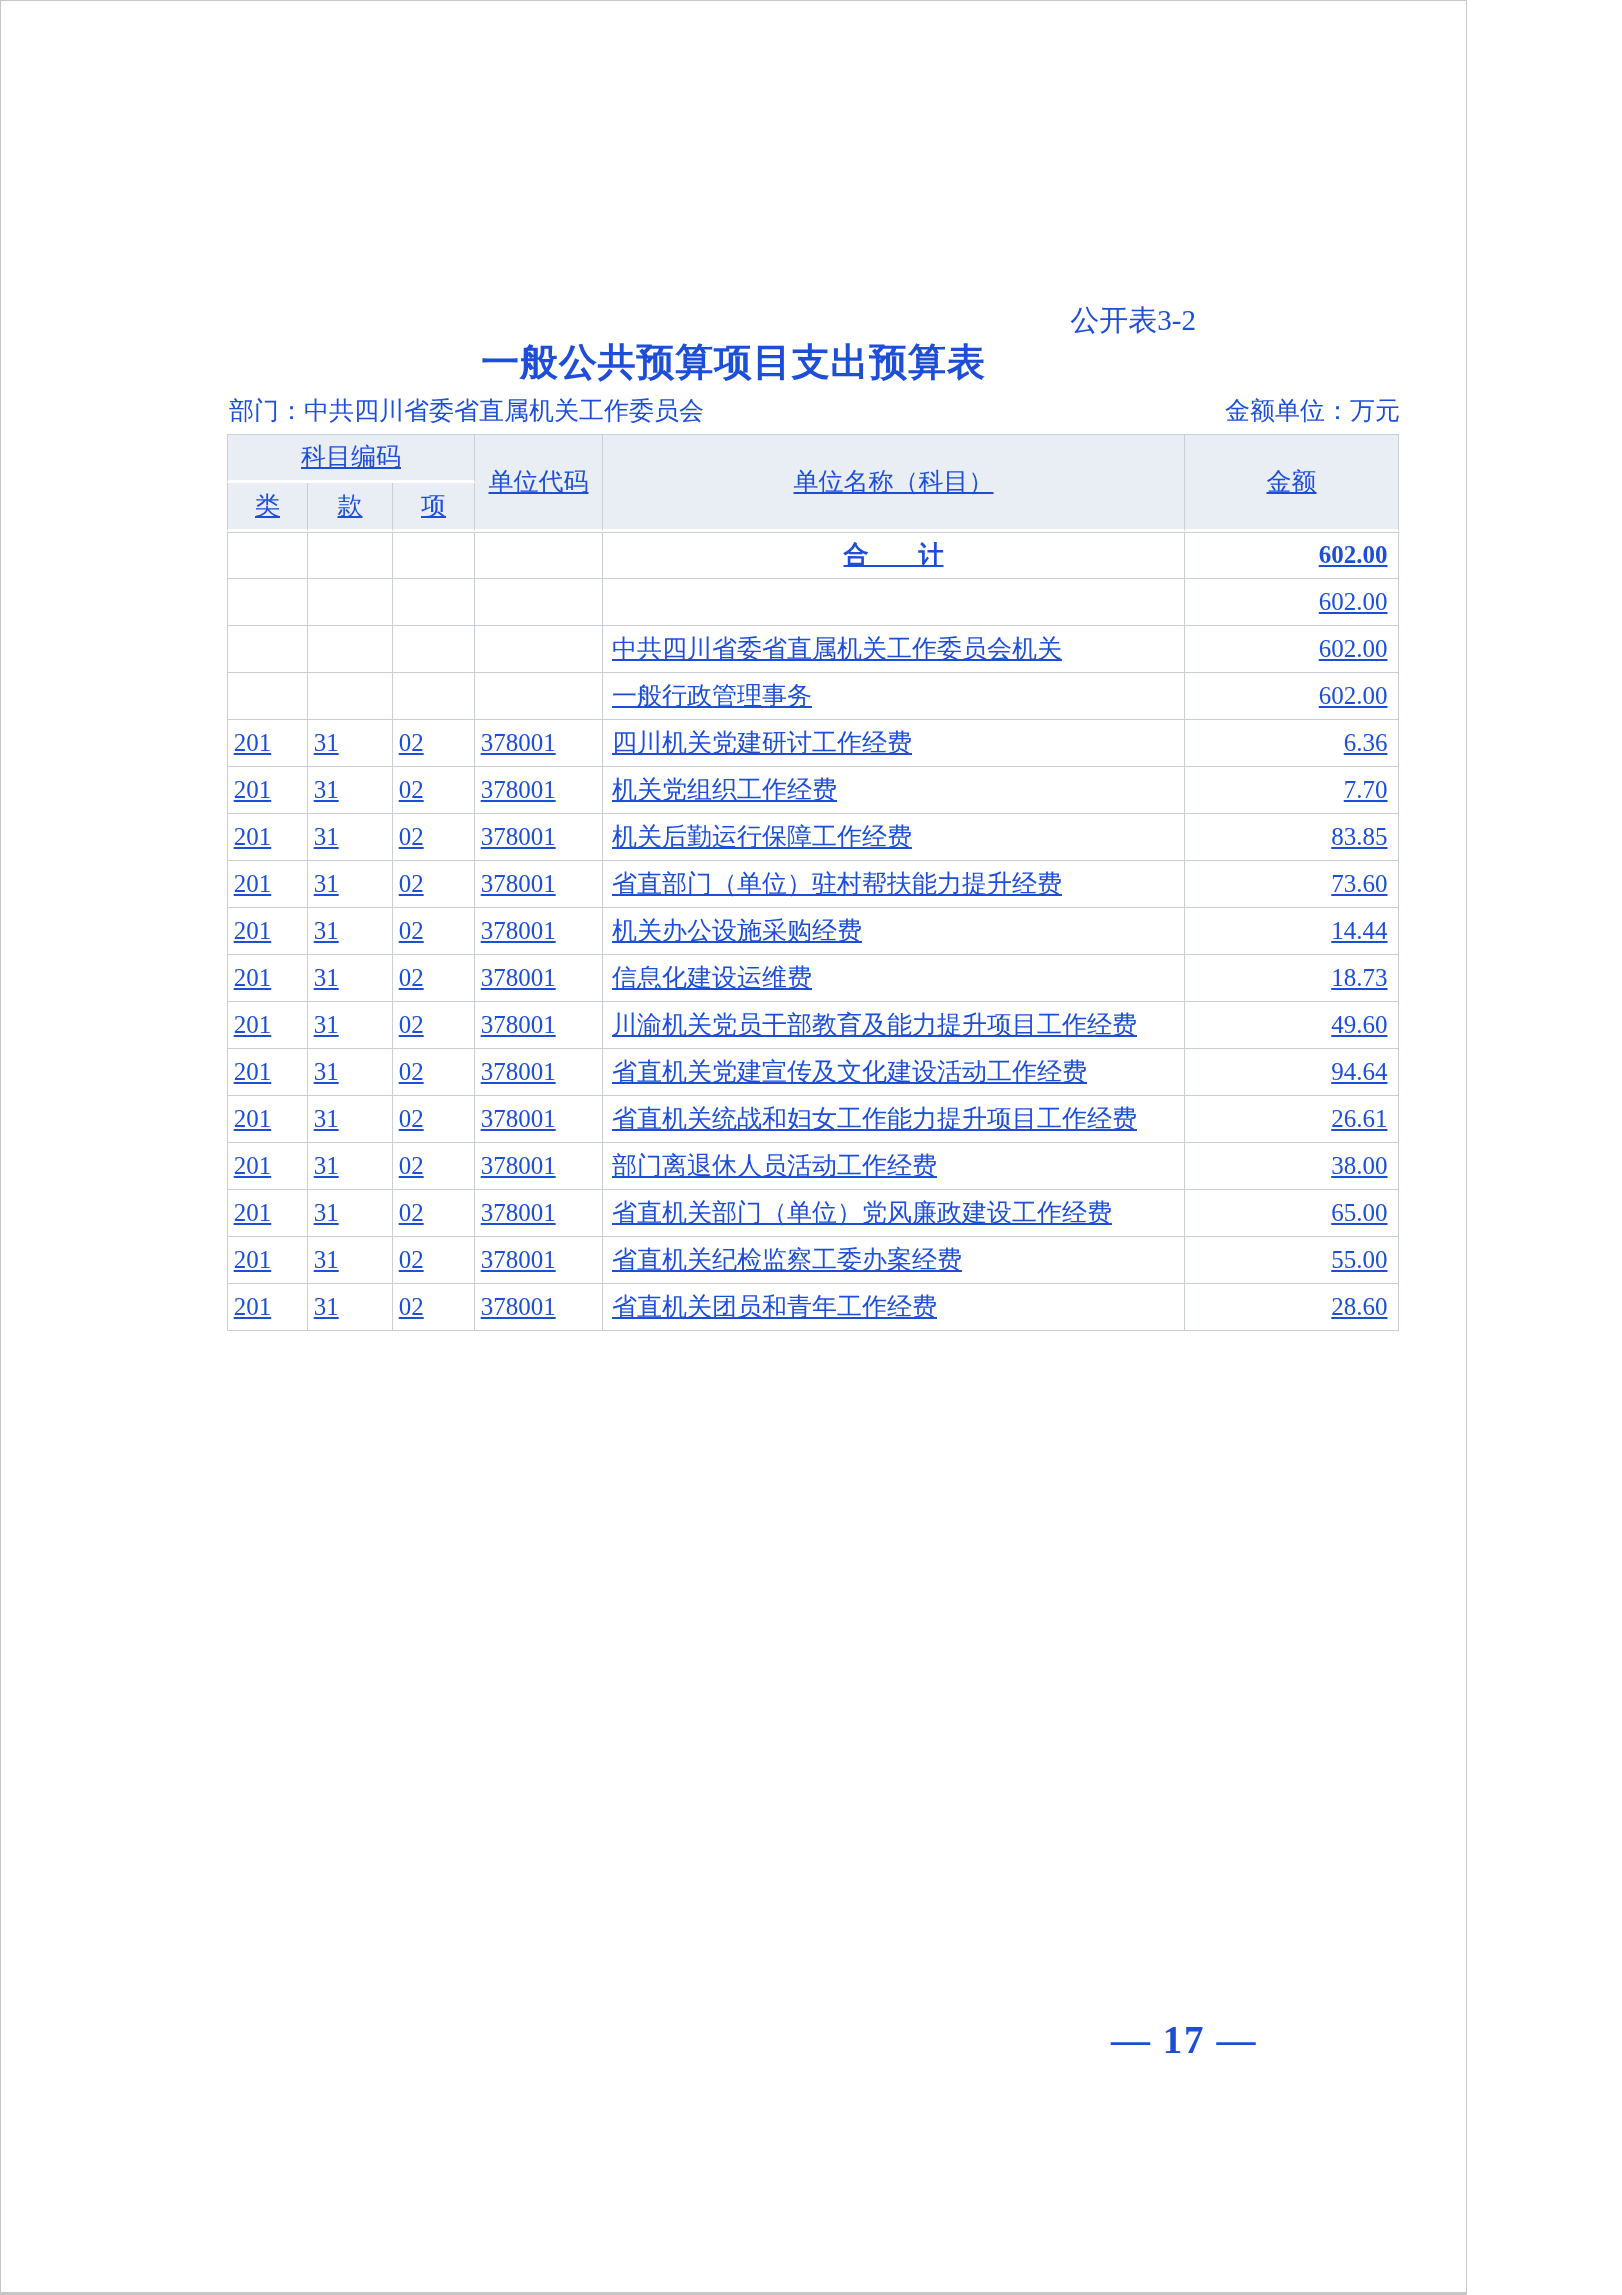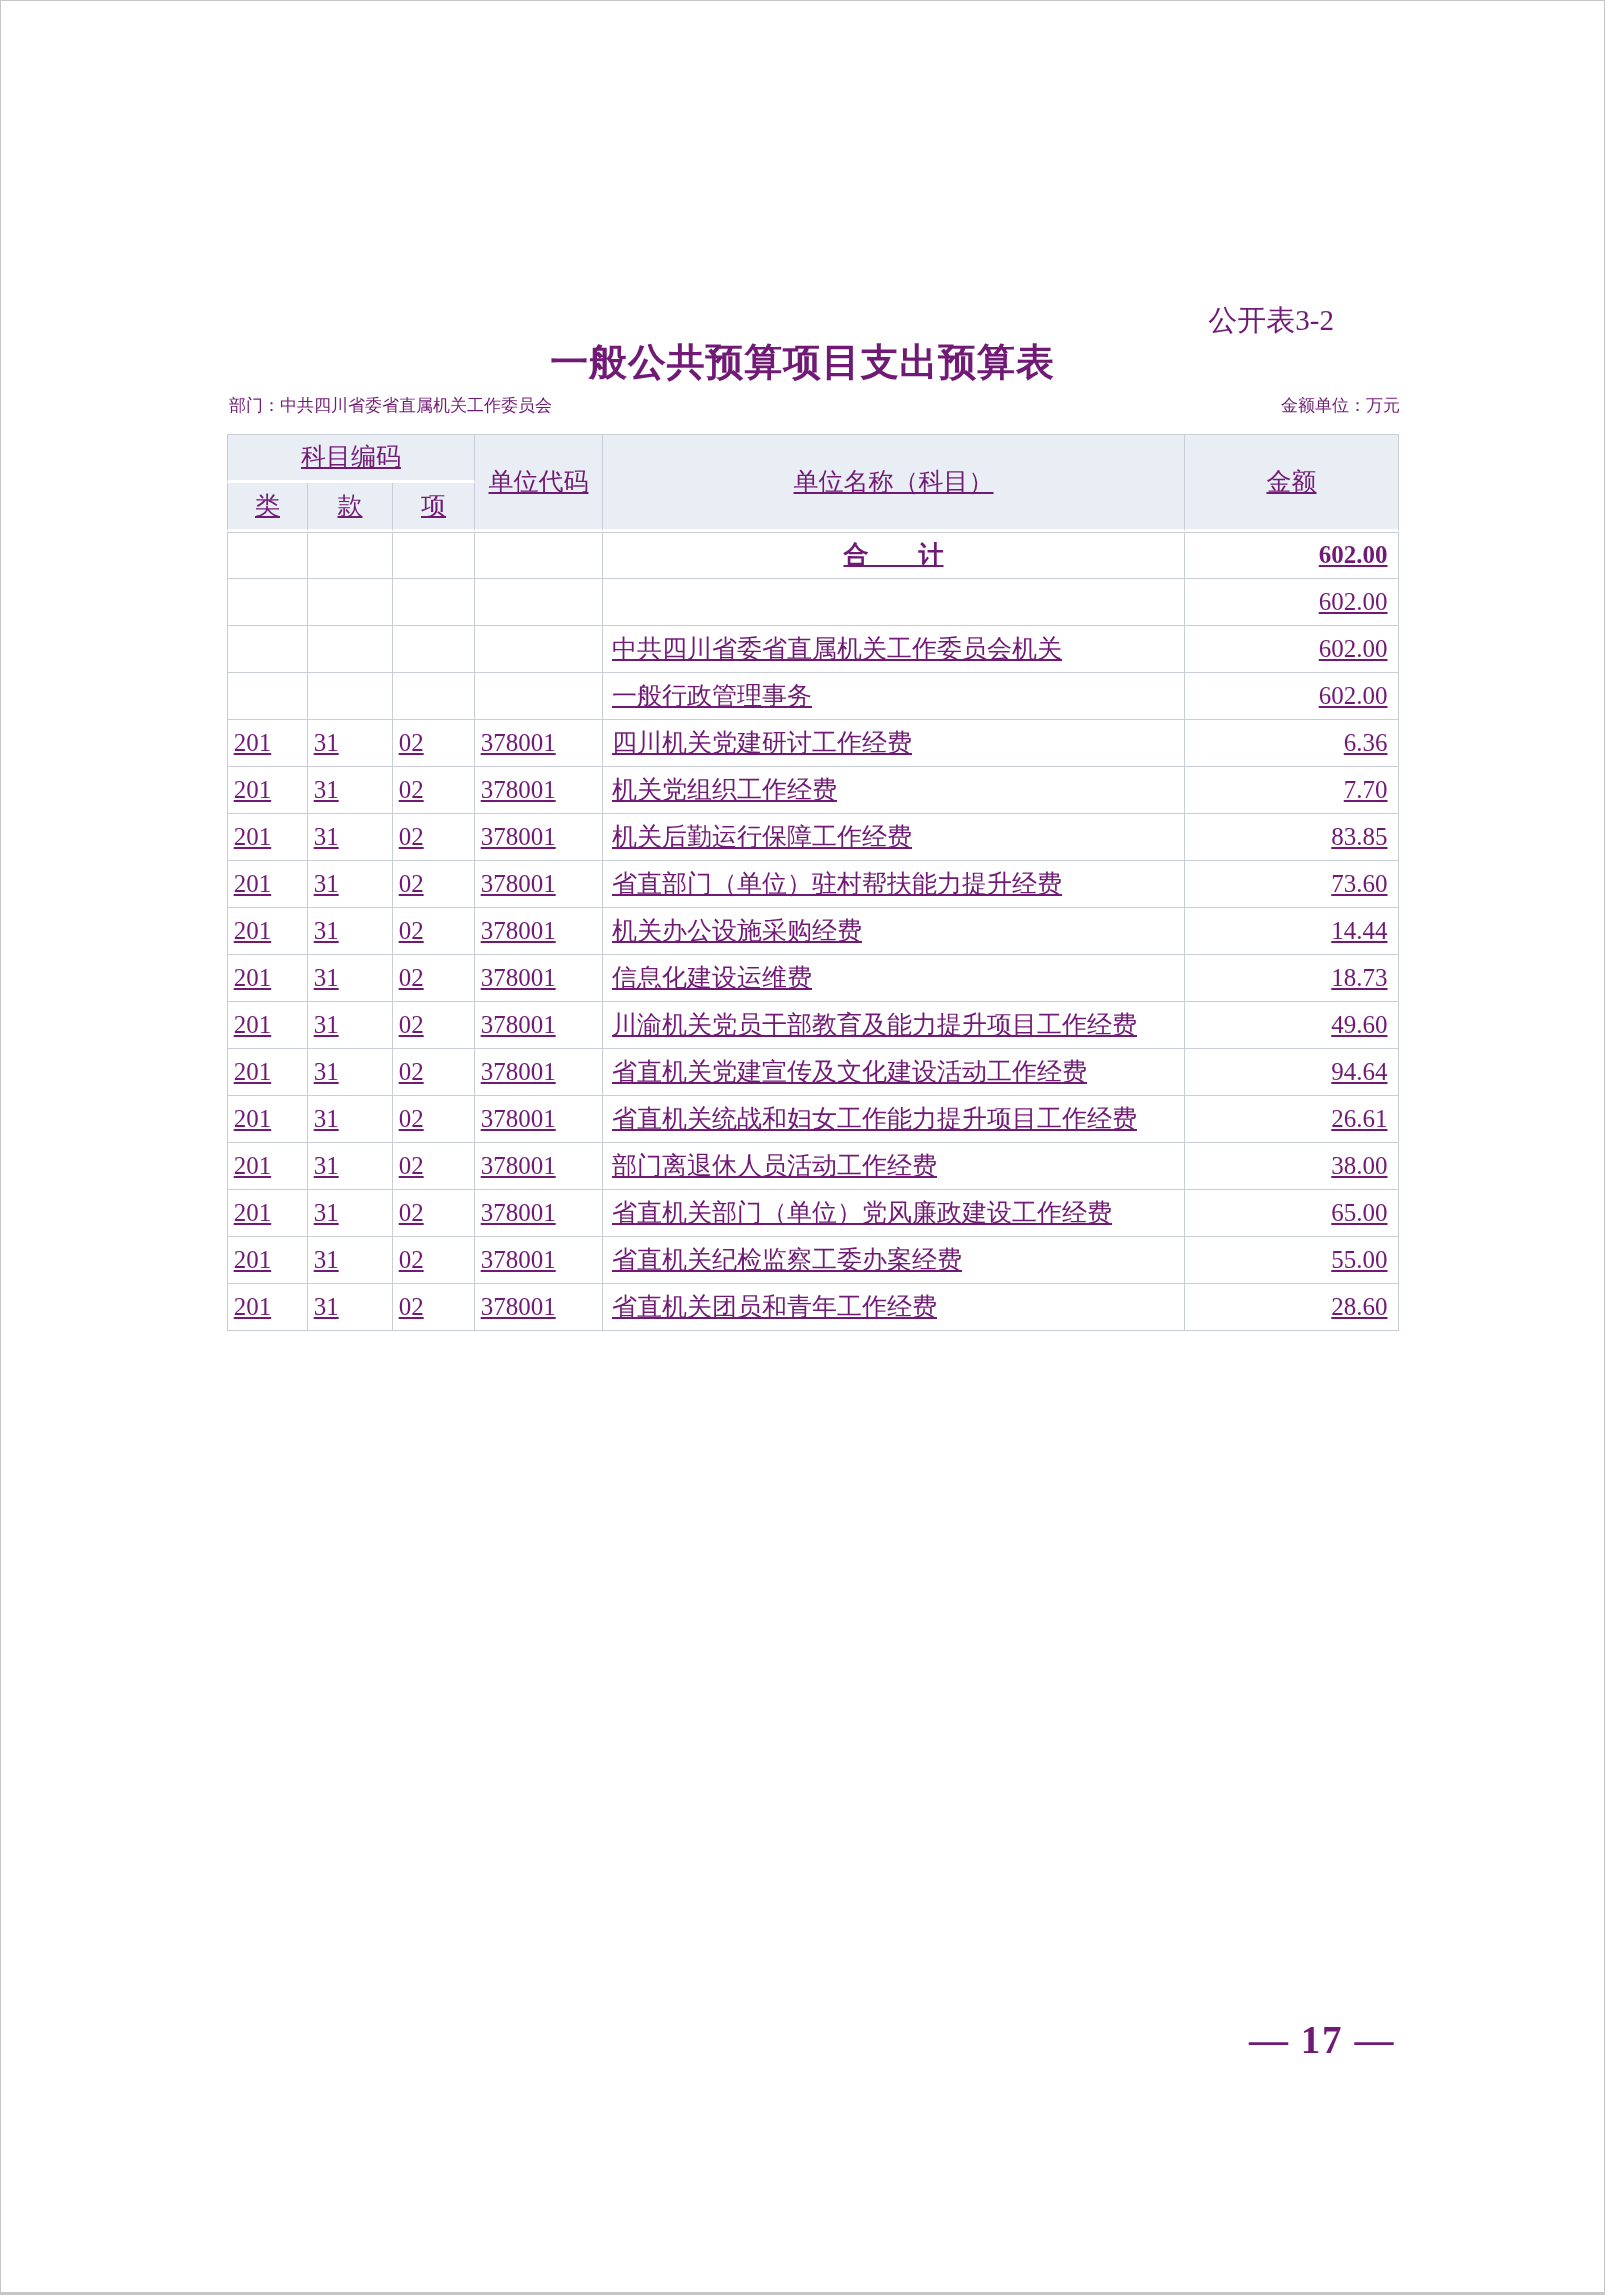--- a/index.html
+++ b/index.html
@@ -4,28 +4,28 @@
 <style>
   :root {
     --table-header-bg: #e9edf4;
     --grid-line: #c9ced6;
     --page-border: #c6c6c6;
   }
   * { margin: 0; padding: 0; }
   html, body { background: #ffffff; }
   .sheet {
     position: relative;
-    width: 1605px;
+    width: 1467px;
     height: 2295px;
     background: #ffffff;
     box-sizing: border-box;
     border: 1.6px solid var(--page-border);
     border-bottom-width: 3.2px;
     font-family: "Liberation Serif", serif;
-    color: #701a75;
+    color: #1d4ed8;
     overflow: hidden;
   }
   .table-label {
     position: absolute;
     top: 300px;
     right: 270px;
     font-size: 29px;
     font-family: "Liberation Serif", serif;
   }
   .doc-title {
@@ -41,21 +41,21 @@
   }
   .meta-row {
     position: absolute;
     top: 393px;
     left: 228px;
     width: 1171px;
     display: flex;
     justify-content: space-between;
     align-items: baseline;
     font-family: "Liberation Sans", sans-serif;
-    font-size: 17px;
+    font-size: 25px;
   }
   table.budget {
     position: absolute;
     top: 433px;
     left: 226px;
     width: 1172px;
     border-collapse: separate;
     border-spacing: 0;
     table-layout: fixed;
     font-size: 25px;

